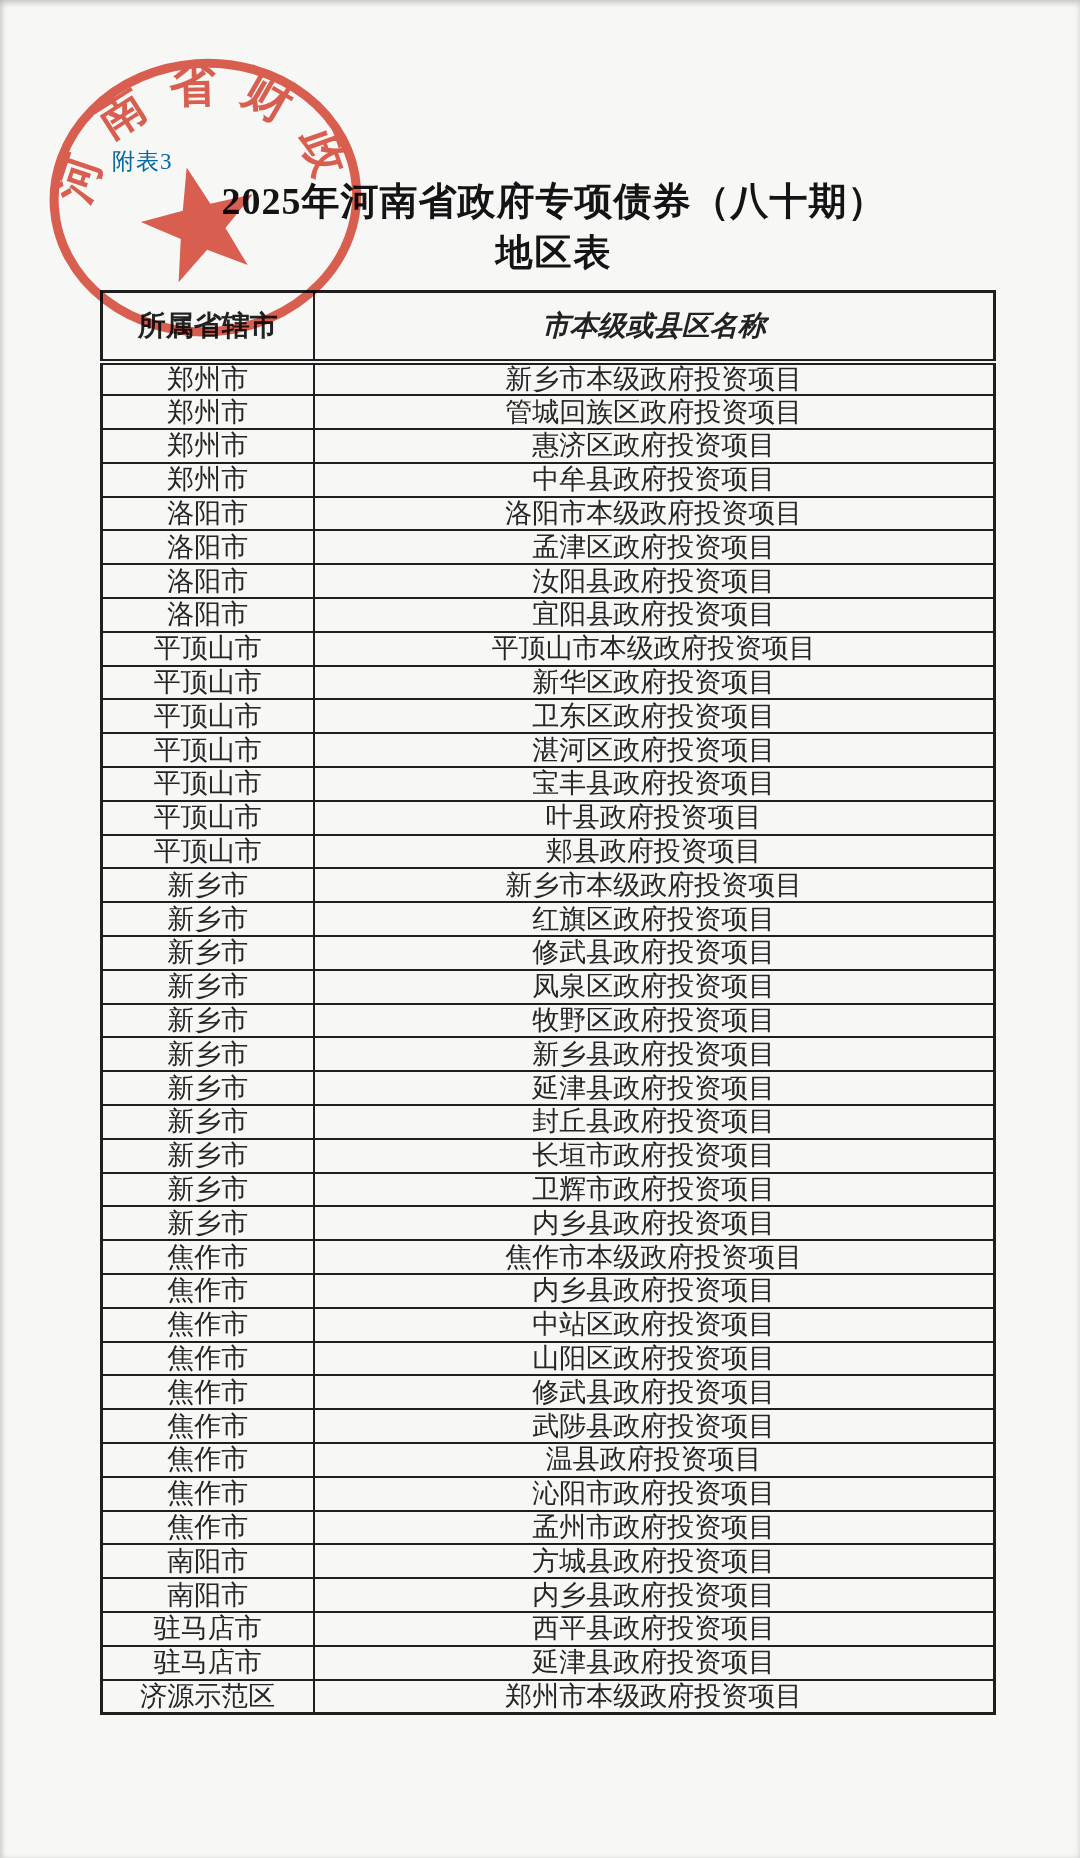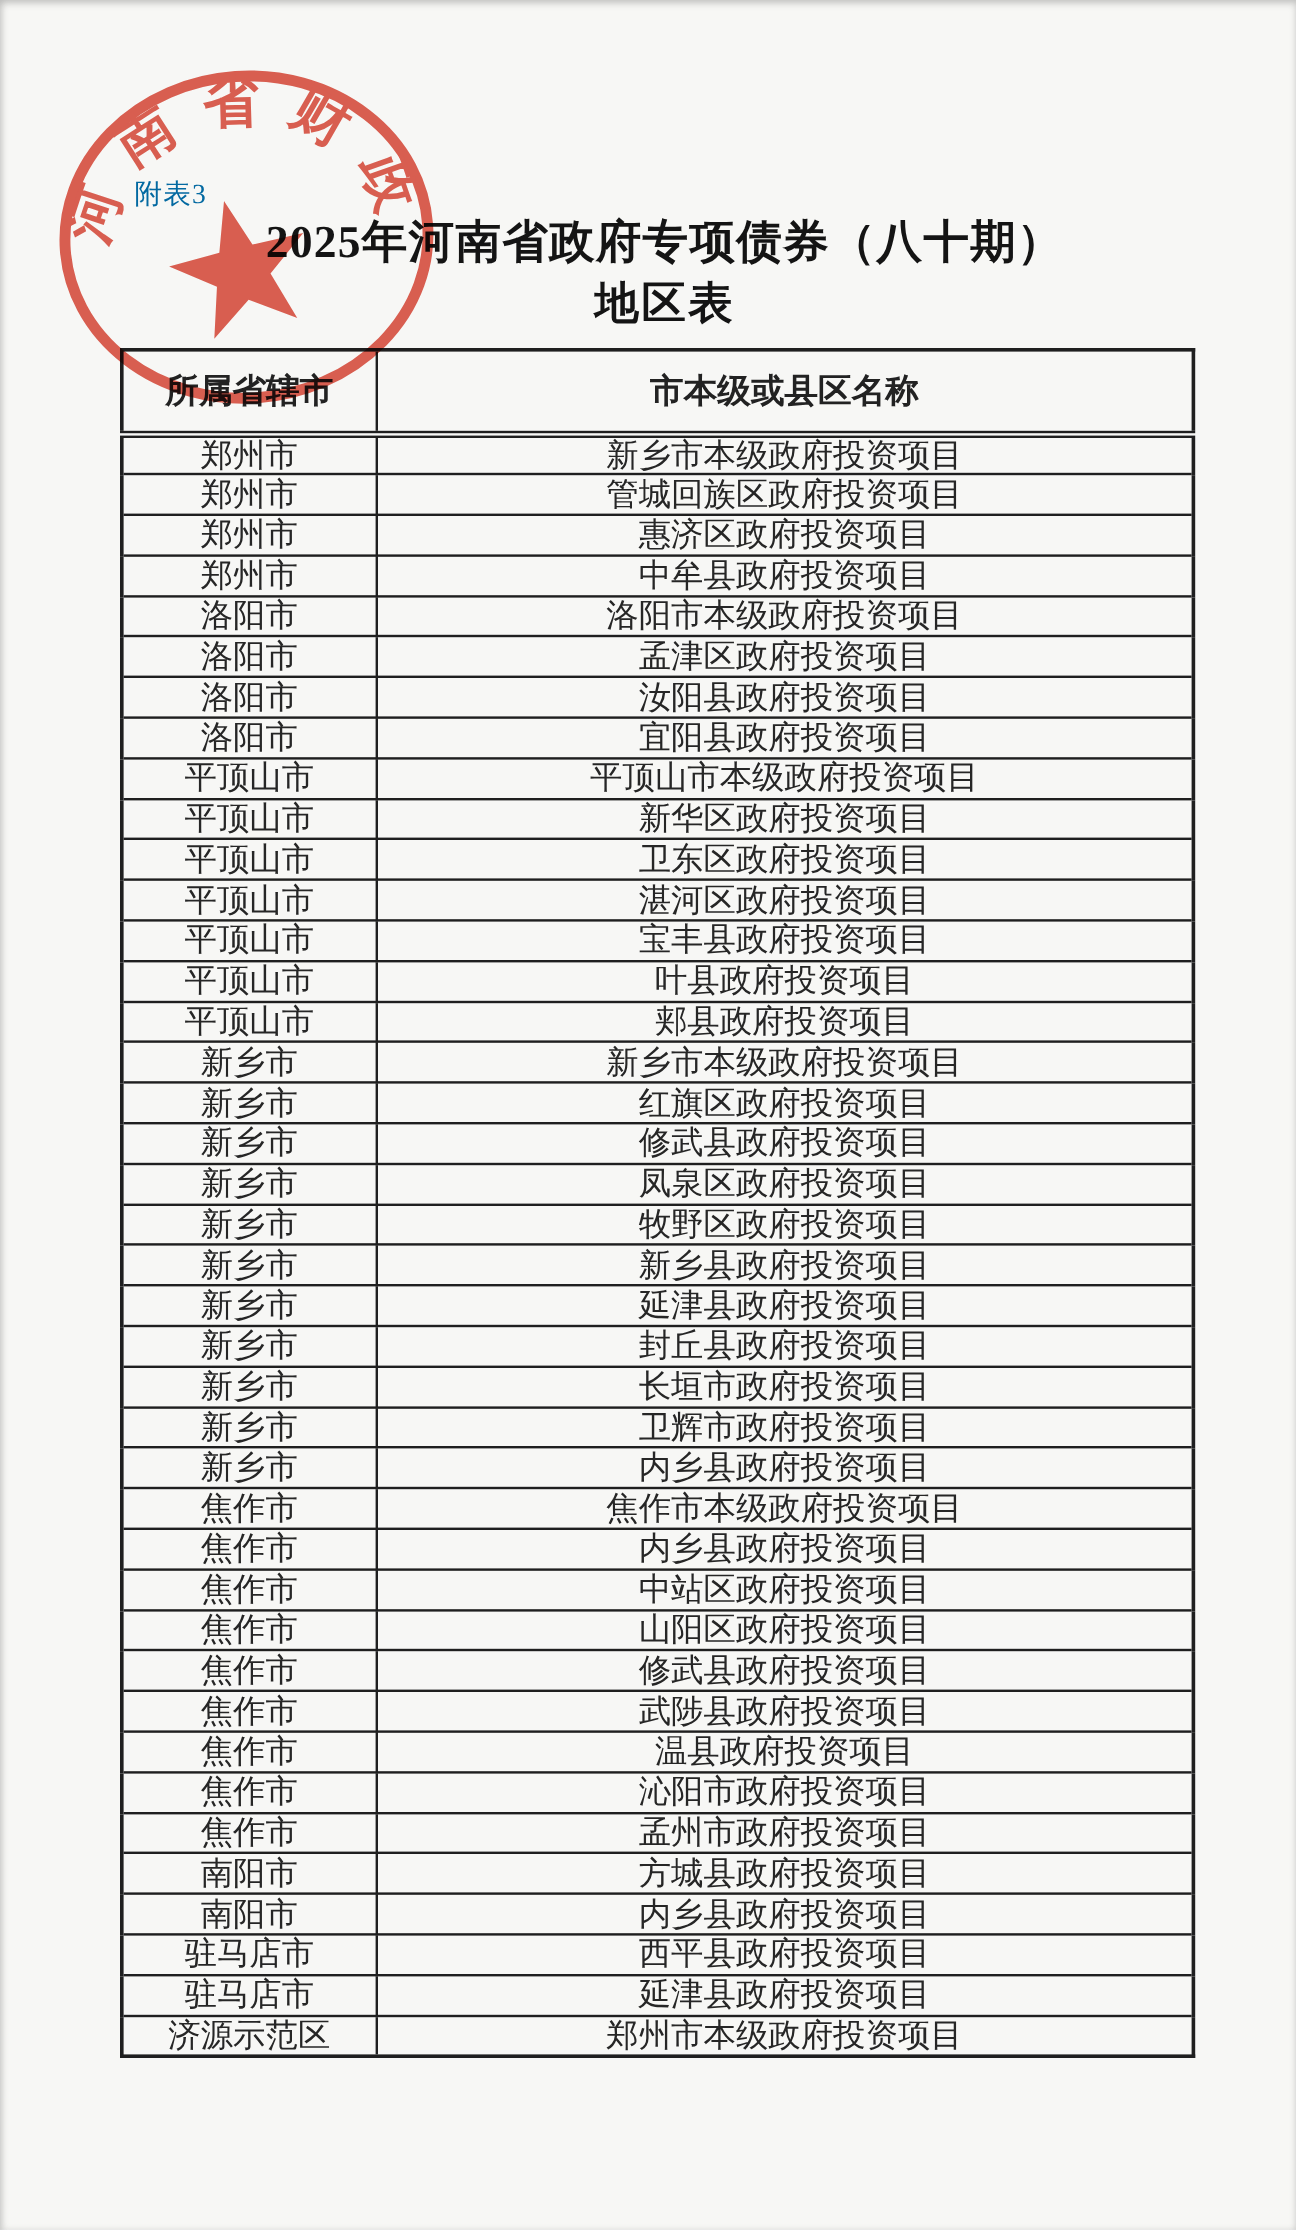--- a/index.html
+++ b/index.html
@@ -37,21 +37,21 @@
     border:2px solid var(--line);
     text-align:center; vertical-align:middle;
     overflow:hidden; white-space:nowrap;
   }
   .doc-table thead th {
     height:70px; font-size:28px; font-weight:600; color:#222;
     border-top:3px solid var(--line);
     border-bottom:6px double var(--line);
   }
   .doc-table thead th:first-child { border-left:3px solid var(--line); }
-  .doc-table thead th:last-child  { border-right:3px solid var(--line); }
+  .doc-table thead th:last-child  { border-right:3px solid var(--line);font-style:italic; }
   .doc-table tbody td {
     height:33.8px; font-size:27px; color:#262626; line-height:1;
     padding:0 4px;
   }
   .doc-table tbody td:first-child { border-left:3px solid var(--line); }
   .doc-table tbody td:last-child  { border-right:3px solid var(--line); }
   .doc-table tbody tr:last-child td { border-bottom:3px solid var(--line); }
   .stamp {
     position:absolute; left:38px; top:50px; width:338px; height:298px;
     opacity:.85; mix-blend-mode:multiply;

